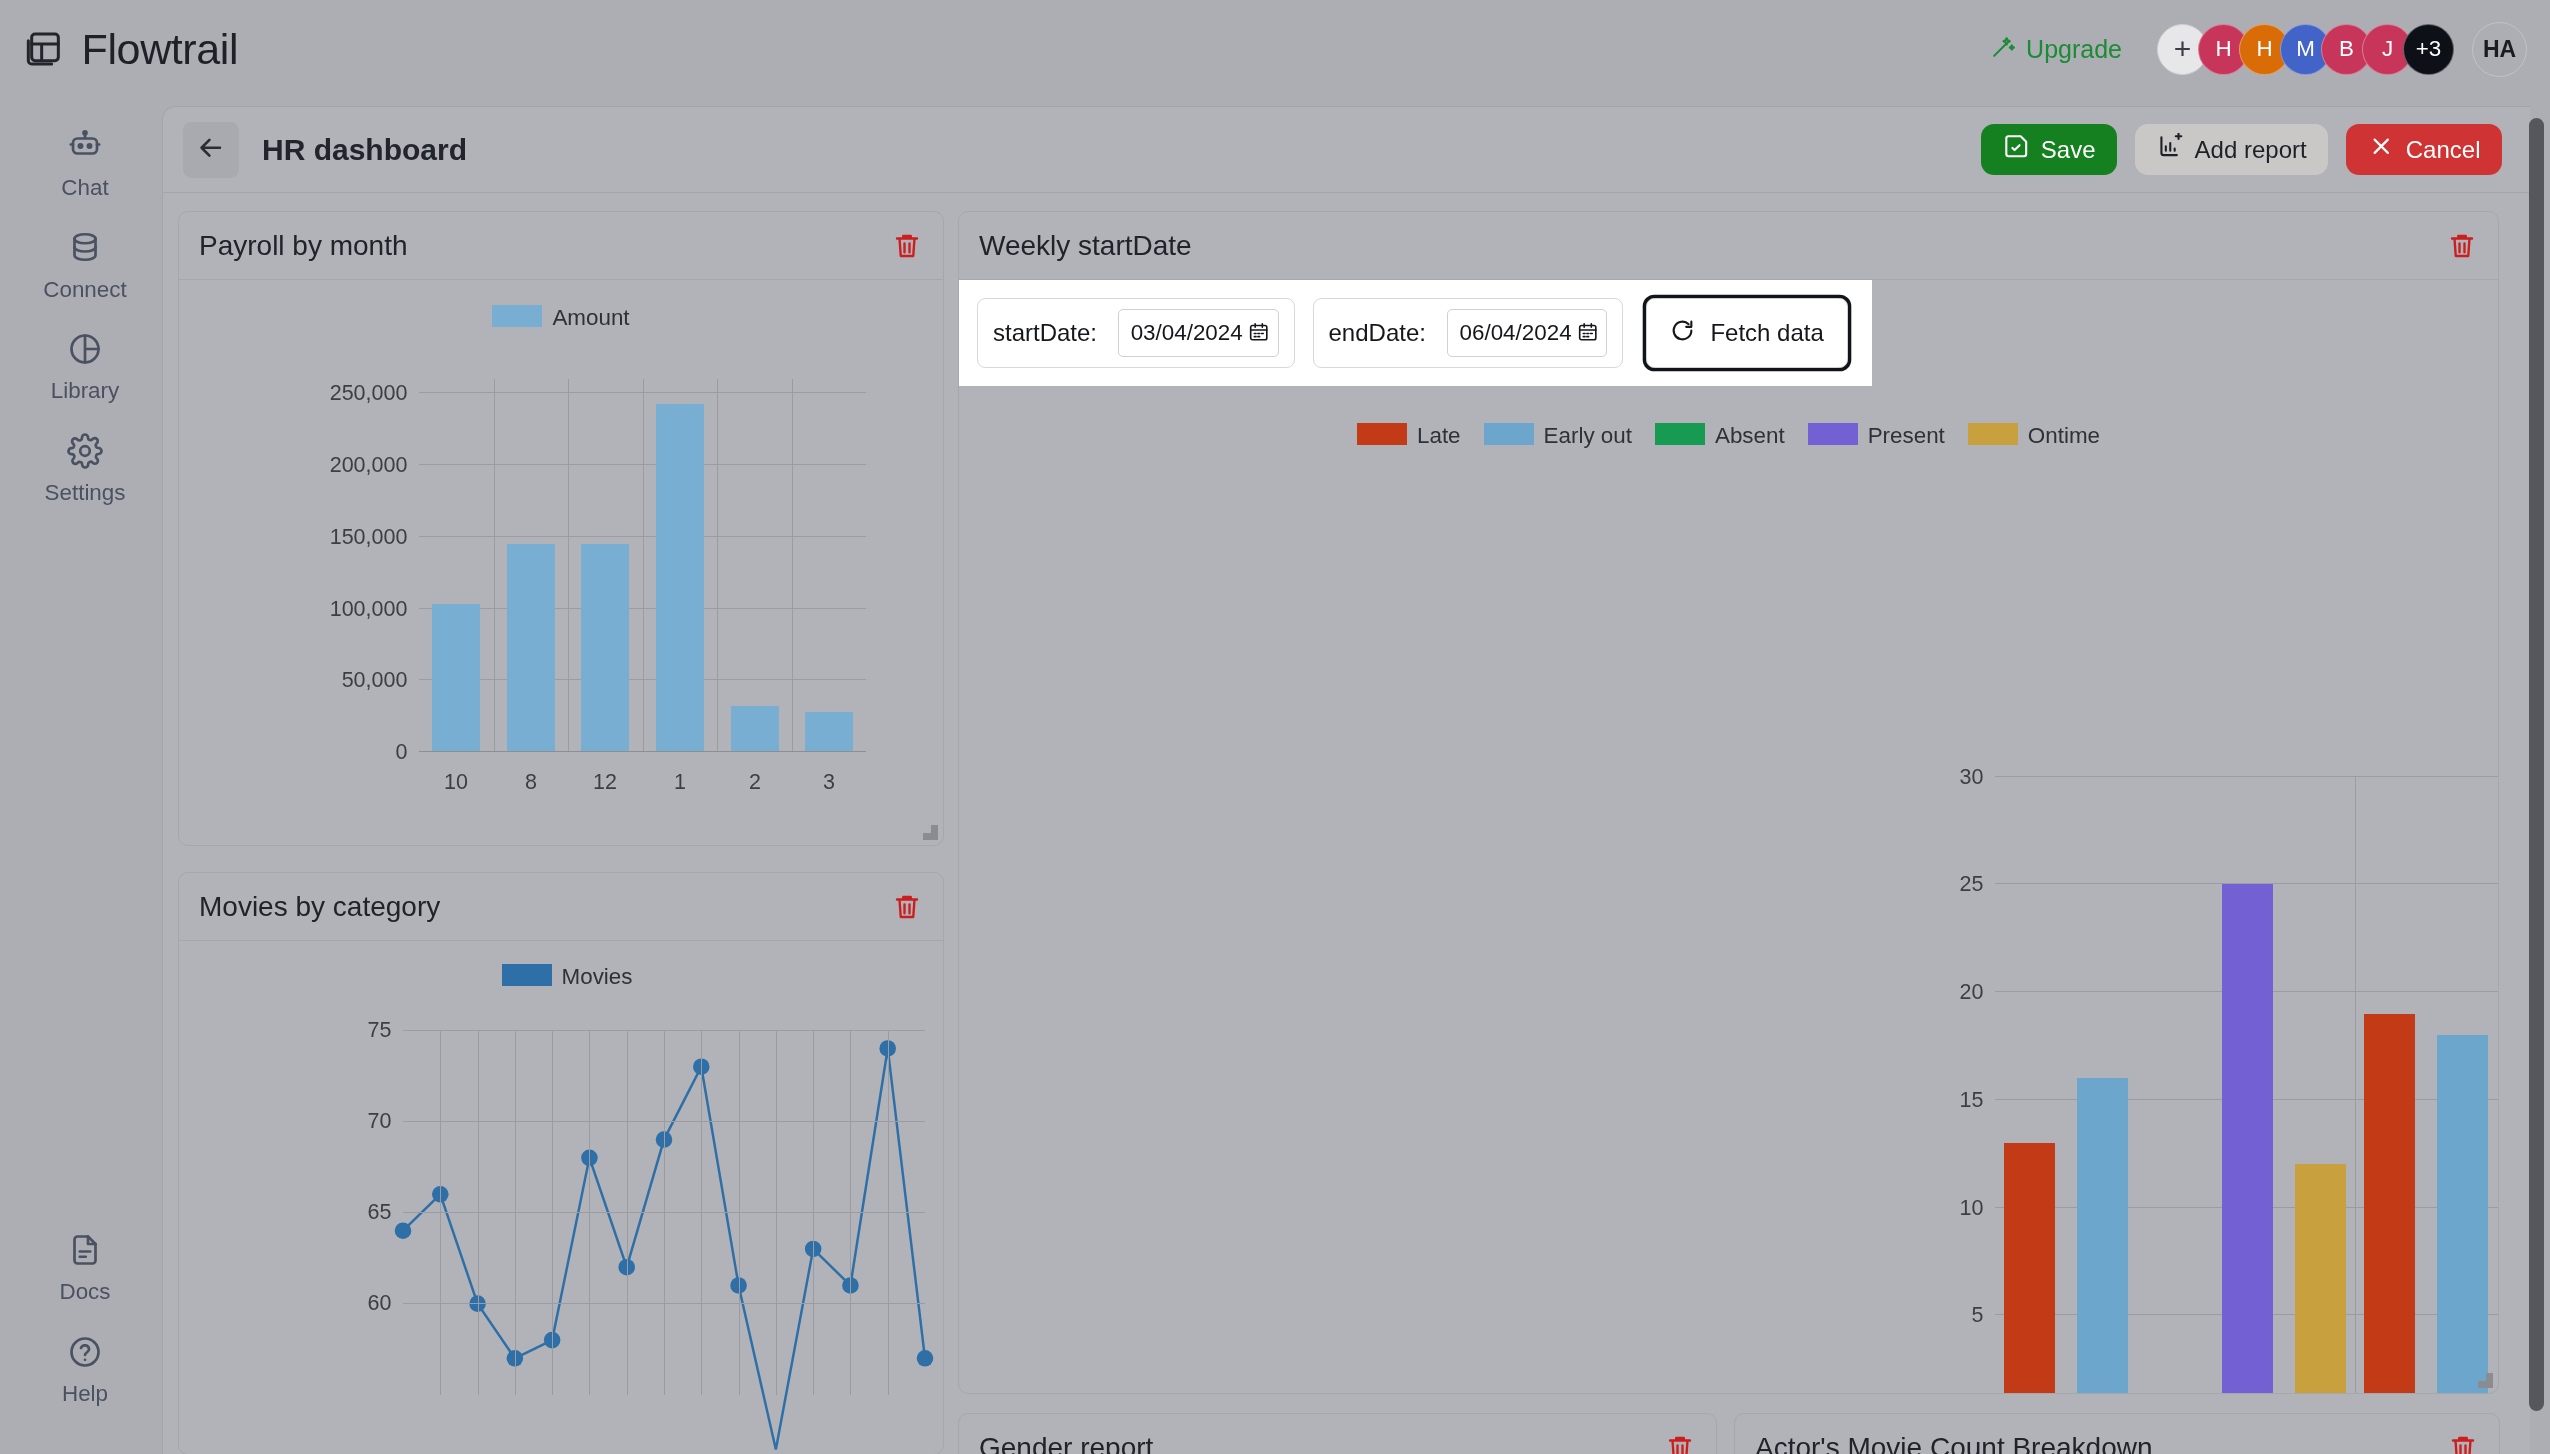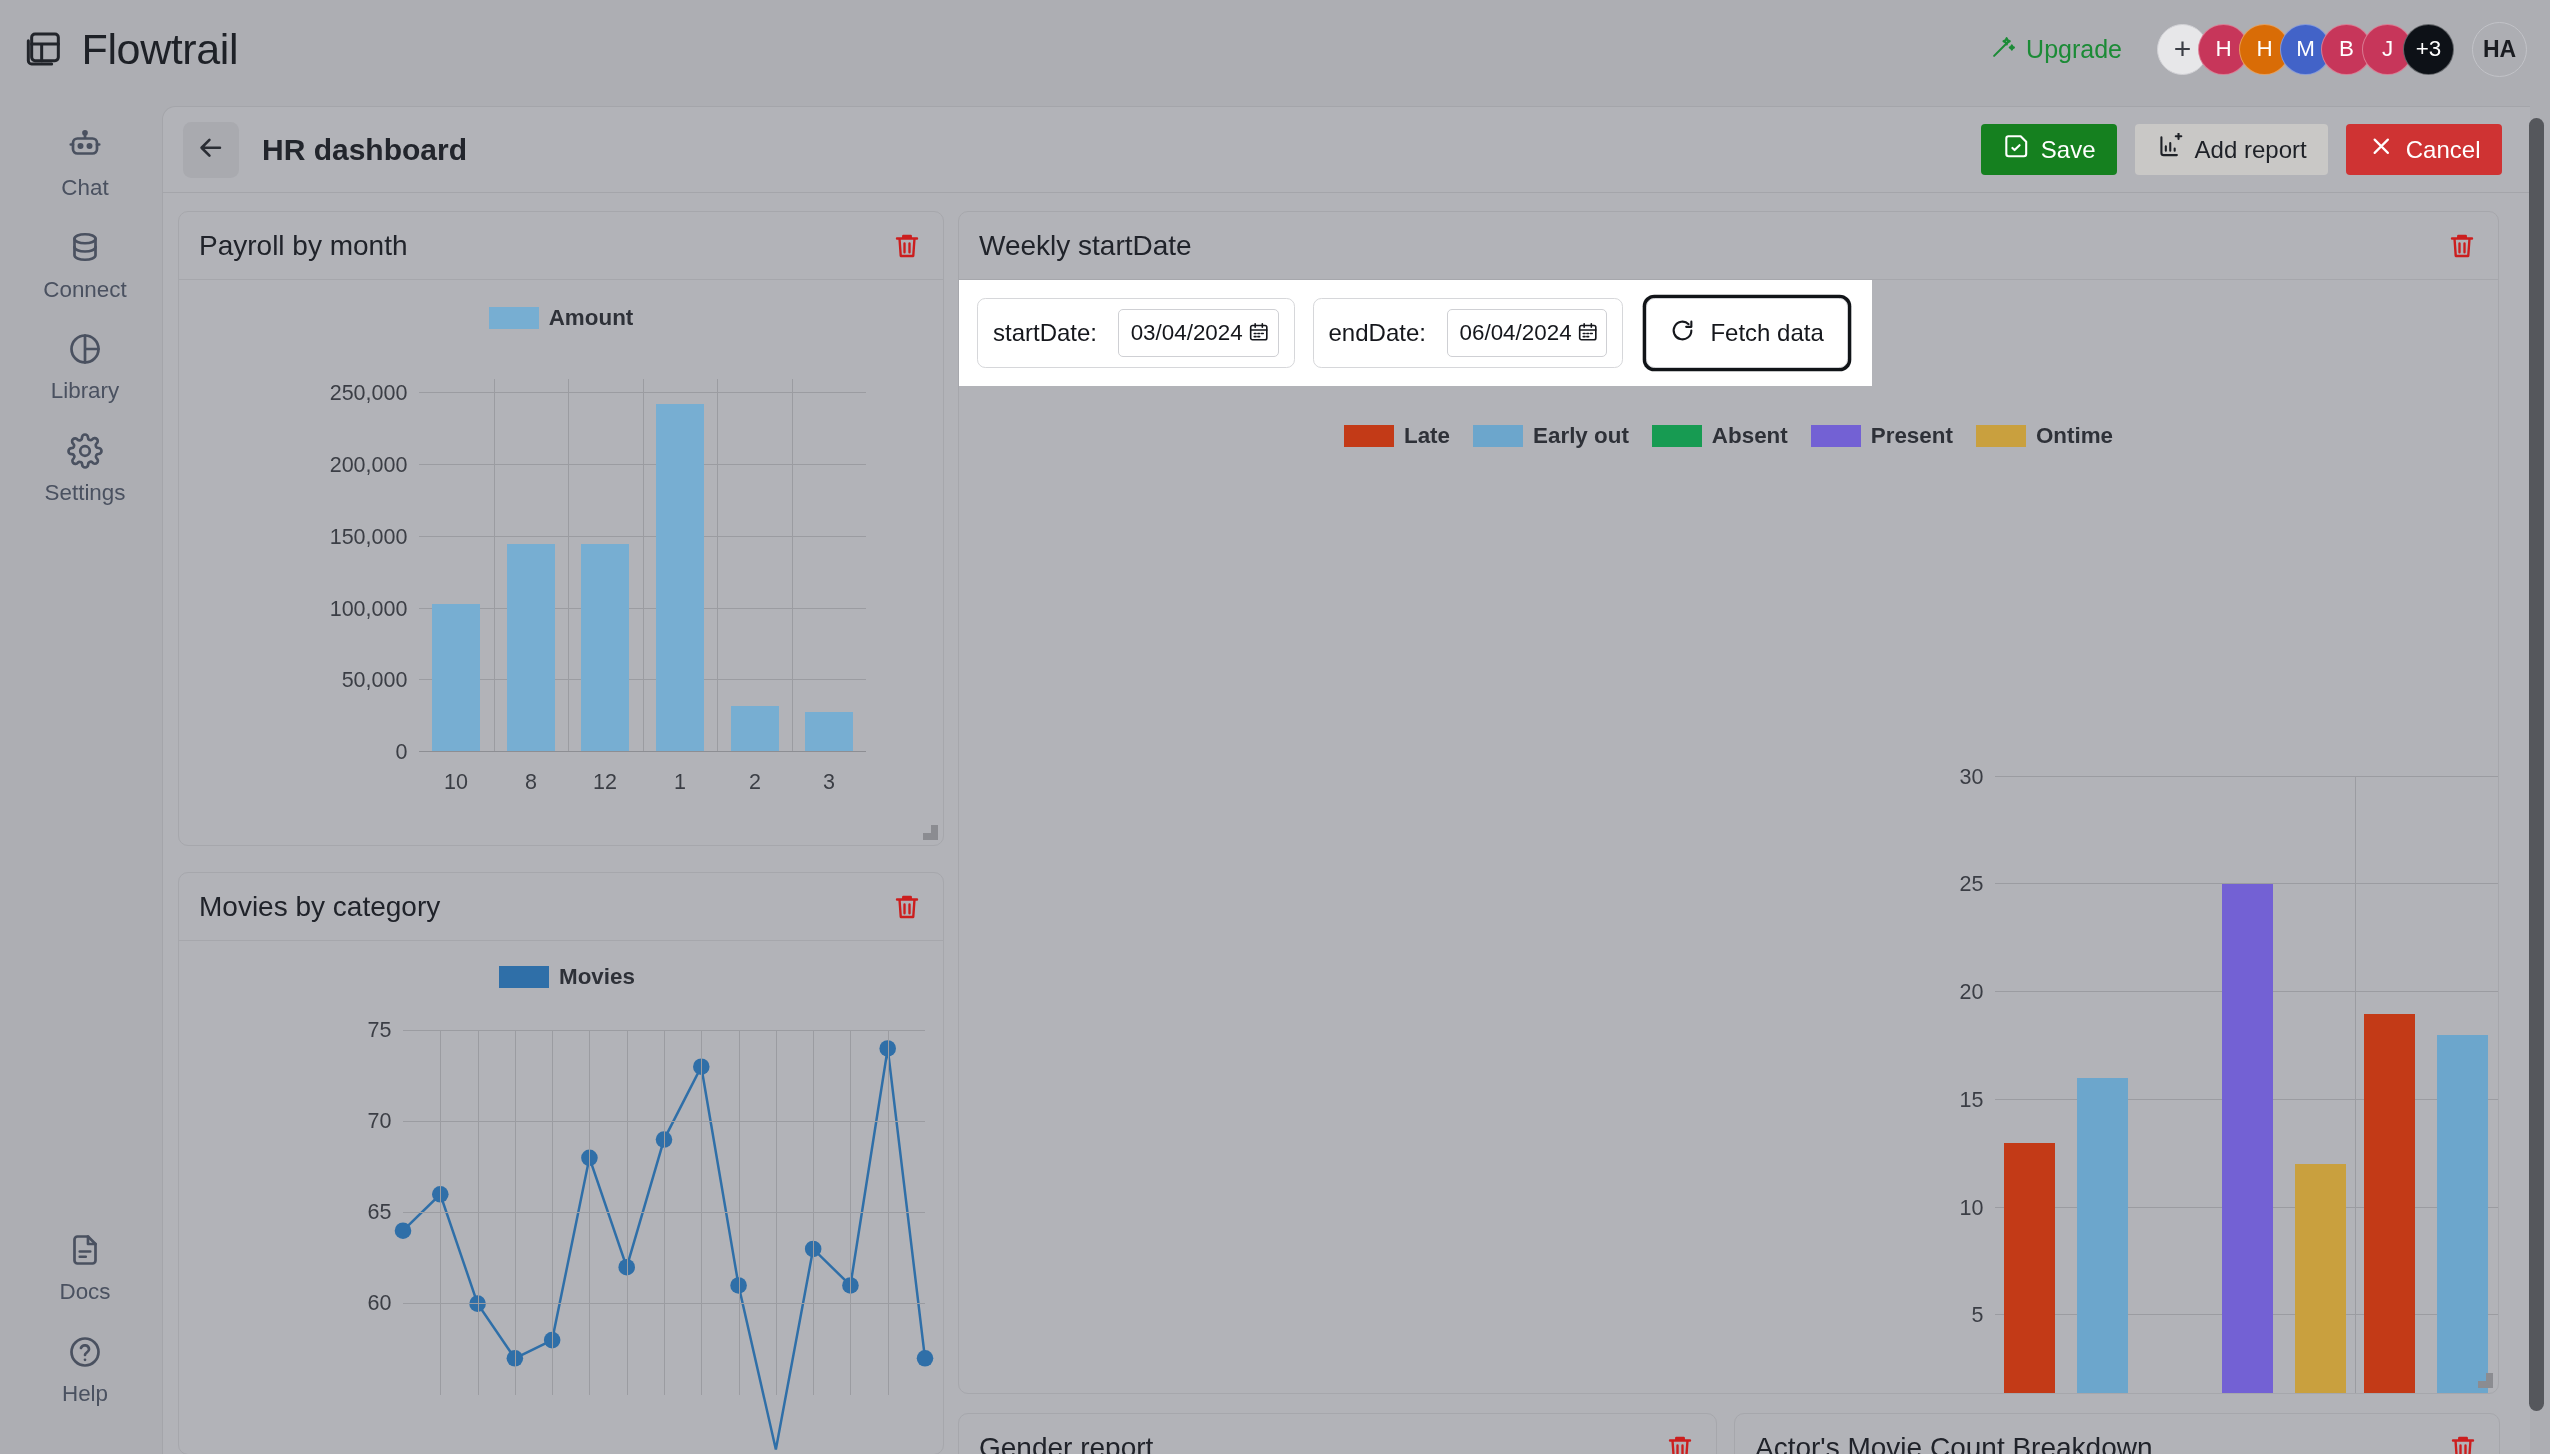--- a/index.html
+++ b/index.html
@@ -71,21 +71,21 @@
     border-bottom: 0.8px solid #a4a5aa;
   }
   .back-btn {
     width: 56px; height: 56px; border-radius: 8.3px; background: #a9aaaf;
     display: flex; align-items: center; justify-content: center; cursor: pointer; border: none;
   }
   .back-btn svg { width: 31.5px; height: 31.5px; color: #2a2d34; }
   .page-title { font-size: 30px; font-weight: 700; color: #22252c; margin-left: 23px; }
   .head-actions { margin-left: auto; display: flex; align-items: center; gap: 18px; }
   .btn {
-    height: 51px; border-radius: 4px; display: flex; align-items: center;
+    height: 51px; border-radius: 13px; display: flex; align-items: center;
     gap: 11.6px; padding: 0 21.5px; font-size: 24px; cursor: pointer; border: none;
     font-family: "Liberation Sans", sans-serif;
   }
   .btn svg { width: 26.5px; height: 26.5px; }
   .btn-save { background: #15801f; color: #fff; }
   .btn-add { background: #c9c8c6; color: #1e2127; }
   .btn-cancel { background: #cf3333; color: #fff; }
 
   
   .grid { position: relative; width: 2368px; height: 1263px; padding: 18px 15px; }
@@ -116,21 +116,21 @@
 
   
   #card-payroll   { left: 15px;   top: 18px;   width: 766px;  height: 635px; }
   #card-movies    { left: 15px;   top: 679px;  width: 766px;  height: 583px; }
   #card-weekly    { left: 795px;  top: 18px;   width: 1541px; height: 1183px; }
   #card-gender    { left: 795px;  top: 1220px; width: 759px;  height: 232px; }
   #card-actors    { left: 1571px; top: 1220px; width: 766px;  height: 232px; }
 
   
   .legend { display: flex; align-items: center; justify-content: center; gap: 23px; flex-wrap: wrap; }
-  .legend-item { display: flex; align-items: center; gap: 10px; font-weight: bold; }
+  .legend-item { display: flex; align-items: flex-start; gap: 10px; }
   .legend-swatch { width: 50px; height: 21.5px; }
   .legend-label { font-size: 22.4px; color: #2e3138; }
 
   .plot { position: relative; }
   .axis-y-label {
     position: absolute; right: 100%; transform: translateY(-50%); margin-right: 11.6px;
     font-size: 21.5px; color: #3b3e45; white-space: nowrap;
   }
   .gridline { position: absolute; left: 0; right: 0; height: 0.8px; background: #9b9ca1; }
   .vgridline { position: absolute; top: 0; bottom: 0; width: 0.8px; background: #9b9ca1; }

